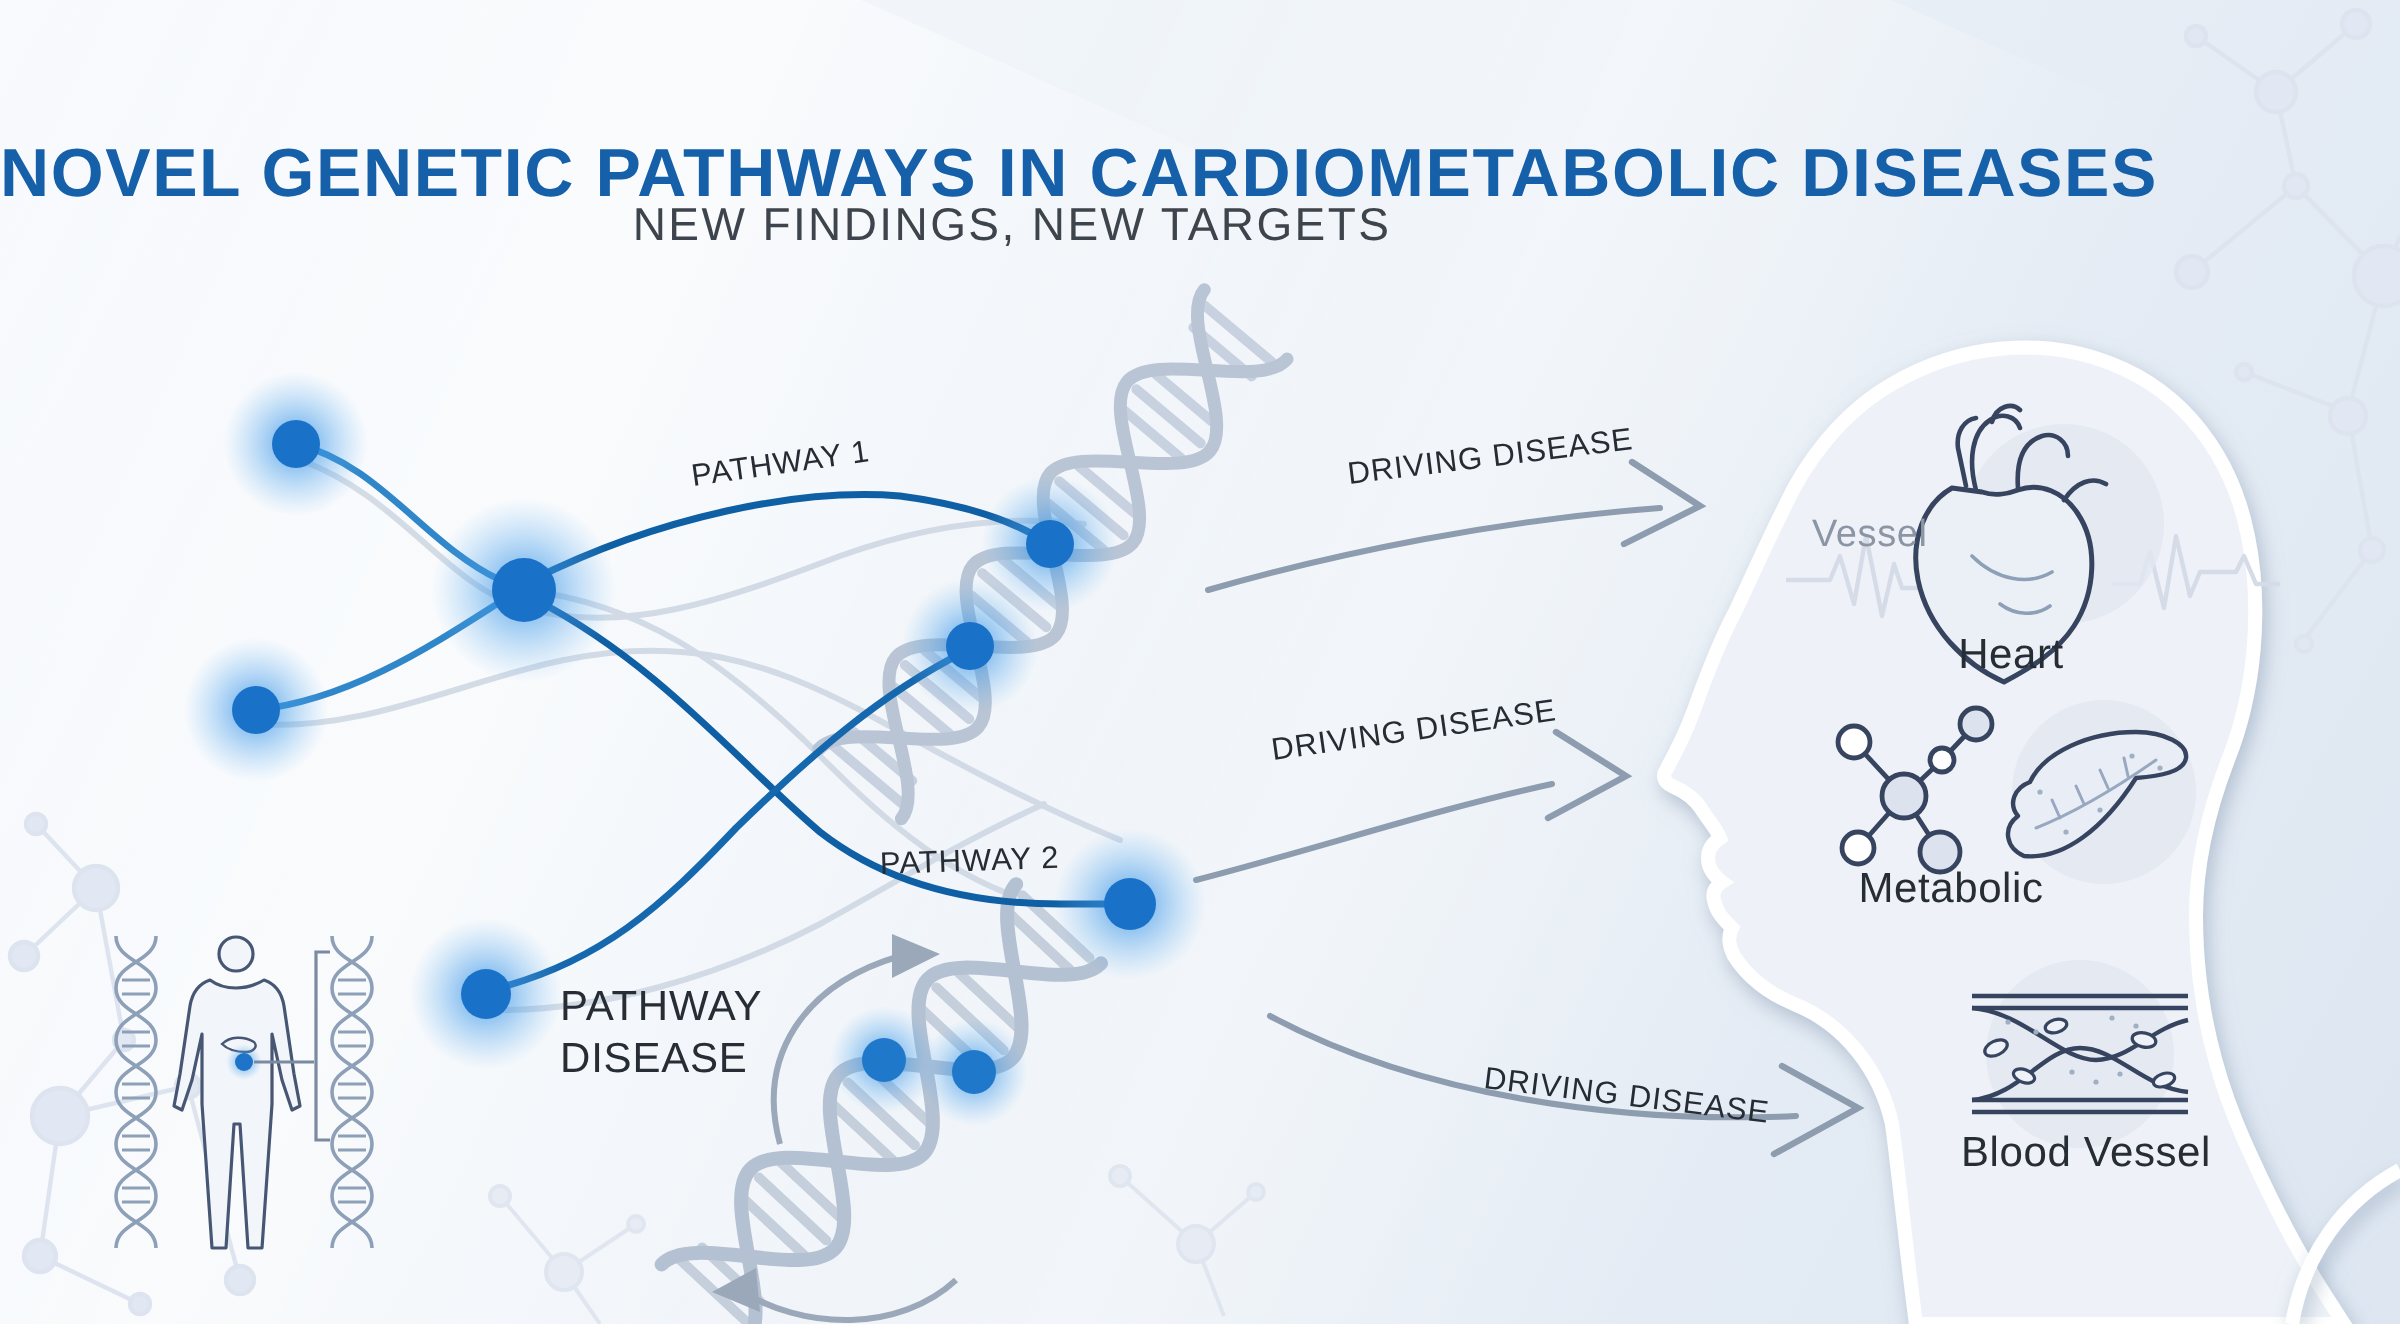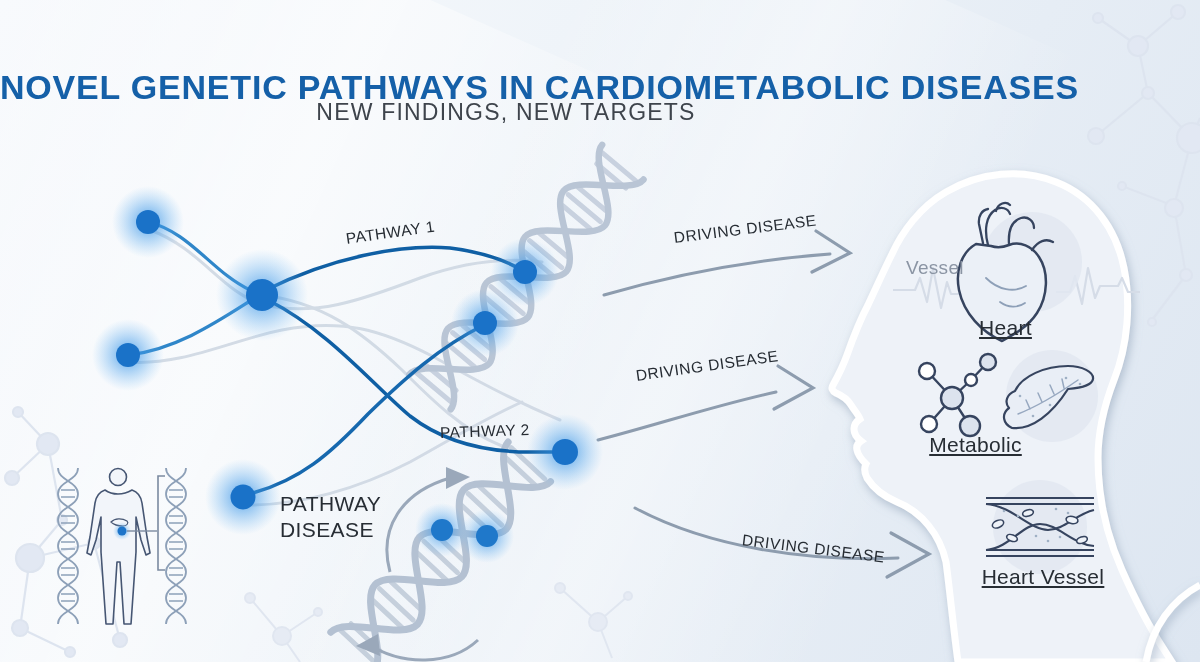--- a/index.html
+++ b/index.html
@@ -24,21 +24,21 @@
     font-size:23px;font-weight:400;letter-spacing:1.2px;color:#3e444c;
   }
   .small-label{font-size:15.5px;letter-spacing:.5px;color:#262c33;}
   .pathway1{left:346px;top:230px;transform:rotate(-8deg);transform-origin:left center;}
   .pathway2{left:440px;top:424px;transform:rotate(-2deg);transform-origin:left center;}
   .dd1{left:674px;top:229px;transform:rotate(-7deg);transform-origin:left center;}
   .dd2{left:636px;top:367px;transform:rotate(-8deg);transform-origin:left center;}
   .dd3{left:742px;top:531px;transform:rotate(7deg);transform-origin:left center;}
   .genetic{left:280px;top:491px;font-size:21px;line-height:26px;letter-spacing:.4px;color:#272d34;}
   .cardio{left:906px;top:257px;font-size:19px;color:#8b95a4;letter-spacing:.3px;}
-  .organ-label{font-size:21px;letter-spacing:.3px;color:#272d34;text-align:center;text-decoration:underline;}
+  .organ-label{font-size:21px;letter-spacing:.3px;color:#272d34;text-align:center;}
   .heart-l{left:958px;top:316px;width:95px;}
   .metabolic-l{left:913px;top:433px;width:125px;}
   .vessel-l{left:958px;top:565px;width:170px;}
 </style>
 </head>
 <body>
 
 <div class="canvas">
   <div class="streak1"></div>
   <div class="streak2"></div>
@@ -346,14 +346,14 @@
     <div>DISEASE</div>
   </div>
 
   <div class="txt small-label dd1">DRIVING DISEASE</div>
   <div class="txt small-label dd2">DRIVING DISEASE</div>
   <div class="txt small-label dd3">DRIVING DISEASE</div>
 
   <div class="txt cardio">Vessel</div>
   <div class="txt organ-label heart-l">Heart</div>
   <div class="txt organ-label metabolic-l">Metabolic</div>
-  <div class="txt organ-label vessel-l">Heart Vessel</div>
+  <div class="txt organ-label vessel-l">Blood Vessel</div>
 </div>
 
 </body></html>

